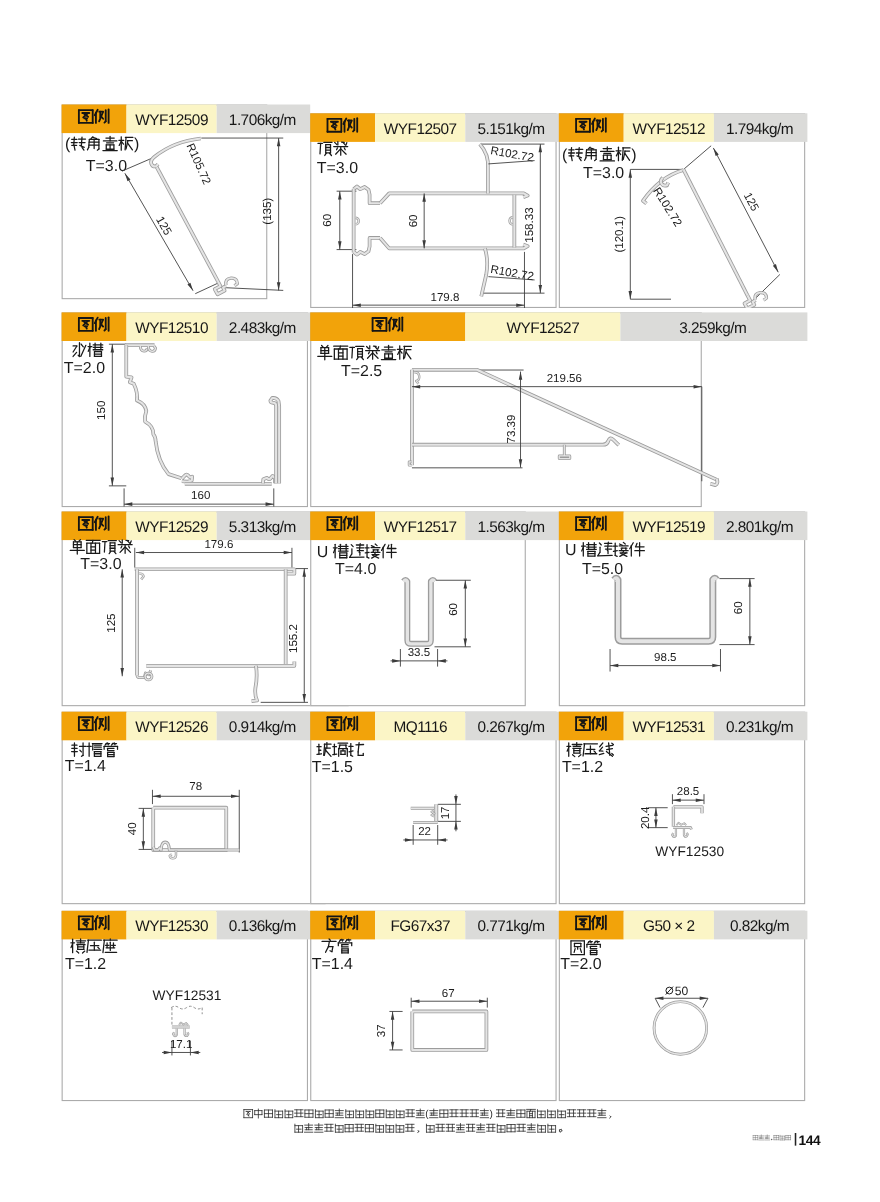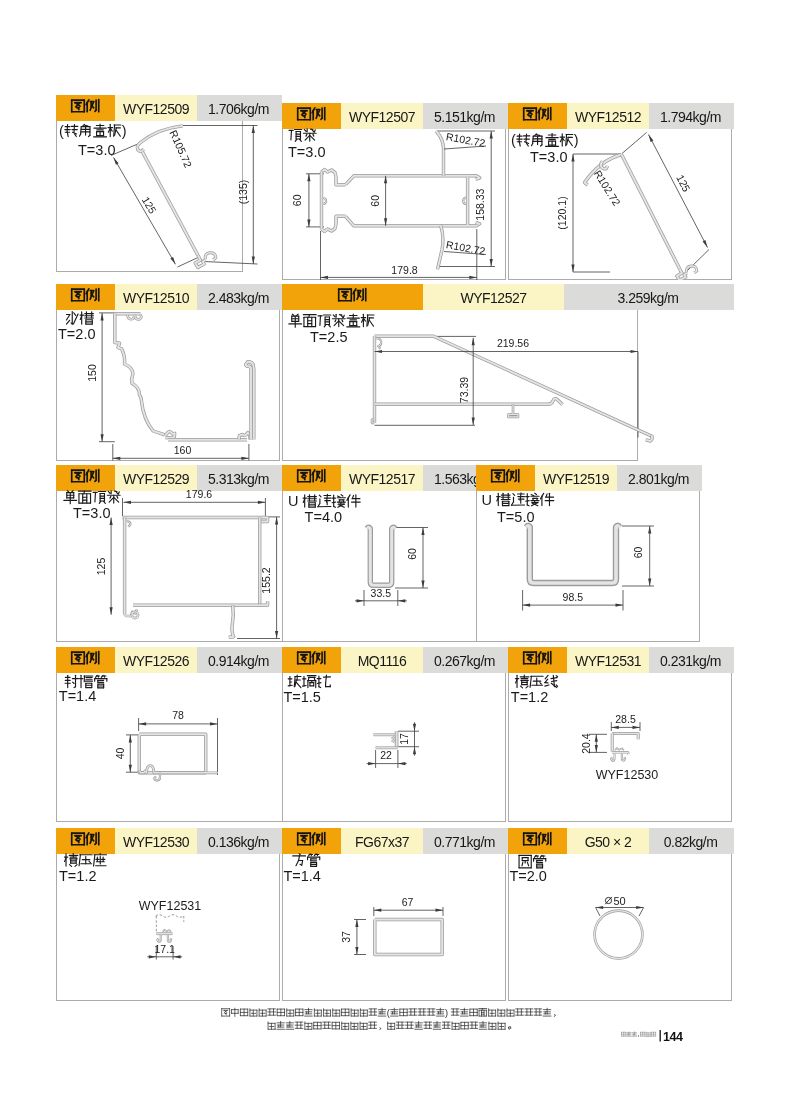--- a/index.html
+++ b/index.html
@@ -663,21 +663,21 @@
       <polygon points="141.0,123.0 139.4,115.5 142.6,115.5" fill="#3c3c3c"></polygon>
       <text x="133.5" y="89" font-size="10.5" fill="#1c1c1c" text-anchor="middle" font-family="Liberation Sans, sans-serif" transform="rotate(-90 133.5 89)">60</text>
       <line x1="82" y1="135.8" x2="115.8" y2="135.8" stroke="#3c3c3c" stroke-width="0.8"></line>
       <line x1="73" y1="135.8" x2="82" y2="135.8" stroke="#3c3c3c" stroke-width="0.8"></line>
       <line x1="115.8" y1="135.8" x2="124.8" y2="135.8" stroke="#3c3c3c" stroke-width="0.8"></line>
       <polygon points="82.0,135.8 74.5,137.4 74.5,134.2" fill="#3c3c3c"></polygon>
       <polygon points="115.8,135.8 123.3,134.2 123.3,137.4" fill="#3c3c3c"></polygon>
       <text x="98.8" y="131.5" font-size="10.5" fill="#1c1c1c" text-anchor="middle" font-family="Liberation Sans, sans-serif">33.5</text>
     </svg>
   </div>
-<div class="cell" style="left:476px;top:464.5px;width:224px;height:177px;padding-left:14px;">
+<div class="cell" style="left:508px;top:464.5px;width:224px;height:177px;padding-left:14px;">
     <div class="hdr">
       <div class="hseg h1" style="width:59px;"></div>
       <div class="hseg h2" style="width:82px;"></div>
       <div class="hseg h3" style="width:85px;"></div>
     </div>
     <svg width="224" height="177" viewBox="0 0 224 177">
       <line x1="15.72" y1="5.06" x2="28.28" y2="5.06" stroke="#151515" stroke-width="1.68" stroke-linecap="round"></line>
       <line x1="15.72" y1="5.06" x2="15.72" y2="16.74" stroke="#151515" stroke-width="1.68" stroke-linecap="round"></line>
       <line x1="28.28" y1="5.06" x2="28.28" y2="16.74" stroke="#151515" stroke-width="1.68" stroke-linecap="round"></line>
       <line x1="15.72" y1="16.74" x2="28.28" y2="16.74" stroke="#151515" stroke-width="1.68" stroke-linecap="round"></line>
@@ -1588,21 +1588,21 @@
       <line x1="450.08" y1="19.30" x2="450.08" y2="25.28" stroke="#2a2a2a" stroke-width="0.73" stroke-linecap="round"></line>
       <line x1="444.56" y1="22.52" x2="448.79" y2="22.52" stroke="#2a2a2a" stroke-width="0.73" stroke-linecap="round"></line>
       <line x1="443.09" y1="25.28" x2="450.08" y2="25.28" stroke="#2a2a2a" stroke-width="0.73" stroke-linecap="round"></line>
       <line x1="453.58" y1="23.26" x2="455.14" y2="22.70" stroke="#2a2a2a" stroke-width="0.73" stroke-linecap="round"></line>
       <line x1="455.14" y1="22.70" x2="455.78" y2="23.99" stroke="#2a2a2a" stroke-width="0.73" stroke-linecap="round"></line>
       <line x1="455.78" y1="23.99" x2="454.68" y2="25.10" stroke="#2a2a2a" stroke-width="0.73" stroke-linecap="round"></line>
       <line x1="454.68" y1="25.10" x2="453.58" y2="24.36" stroke="#2a2a2a" stroke-width="0.73" stroke-linecap="round"></line>
       <line x1="453.58" y1="24.36" x2="453.58" y2="23.26" stroke="#2a2a2a" stroke-width="0.73" stroke-linecap="round"></line>
     </svg>
   </div>
-<div style="position:absolute;left:622px;top:1030.5px;width:80px;height:16px;">
+<div style="position:absolute;left:685px;top:1030.5px;width:80px;height:16px;">
     <svg width="80" height="16" viewBox="0 0 80 16">
       <line x1="0.54" y1="2.26" x2="4.86" y2="2.26" stroke="#666" stroke-width="0.43" stroke-linecap="round"></line>
       <line x1="0.54" y1="2.26" x2="0.54" y2="6.14" stroke="#666" stroke-width="0.43" stroke-linecap="round"></line>
       <line x1="4.86" y1="2.26" x2="4.86" y2="6.14" stroke="#666" stroke-width="0.43" stroke-linecap="round"></line>
       <line x1="0.54" y1="6.14" x2="4.86" y2="6.14" stroke="#666" stroke-width="0.43" stroke-linecap="round"></line>
       <line x1="0.54" y1="4.20" x2="4.86" y2="4.20" stroke="#666" stroke-width="0.43" stroke-linecap="round"></line>
       <line x1="2.70" y1="2.26" x2="2.70" y2="6.14" stroke="#666" stroke-width="0.43" stroke-linecap="round"></line>
       <line x1="5.94" y1="2.58" x2="10.26" y2="2.58" stroke="#666" stroke-width="0.43" stroke-linecap="round"></line>
       <line x1="8.10" y1="1.72" x2="8.10" y2="5.06" stroke="#666" stroke-width="0.43" stroke-linecap="round"></line>
       <line x1="6.16" y1="3.88" x2="10.04" y2="3.88" stroke="#666" stroke-width="0.43" stroke-linecap="round"></line>

